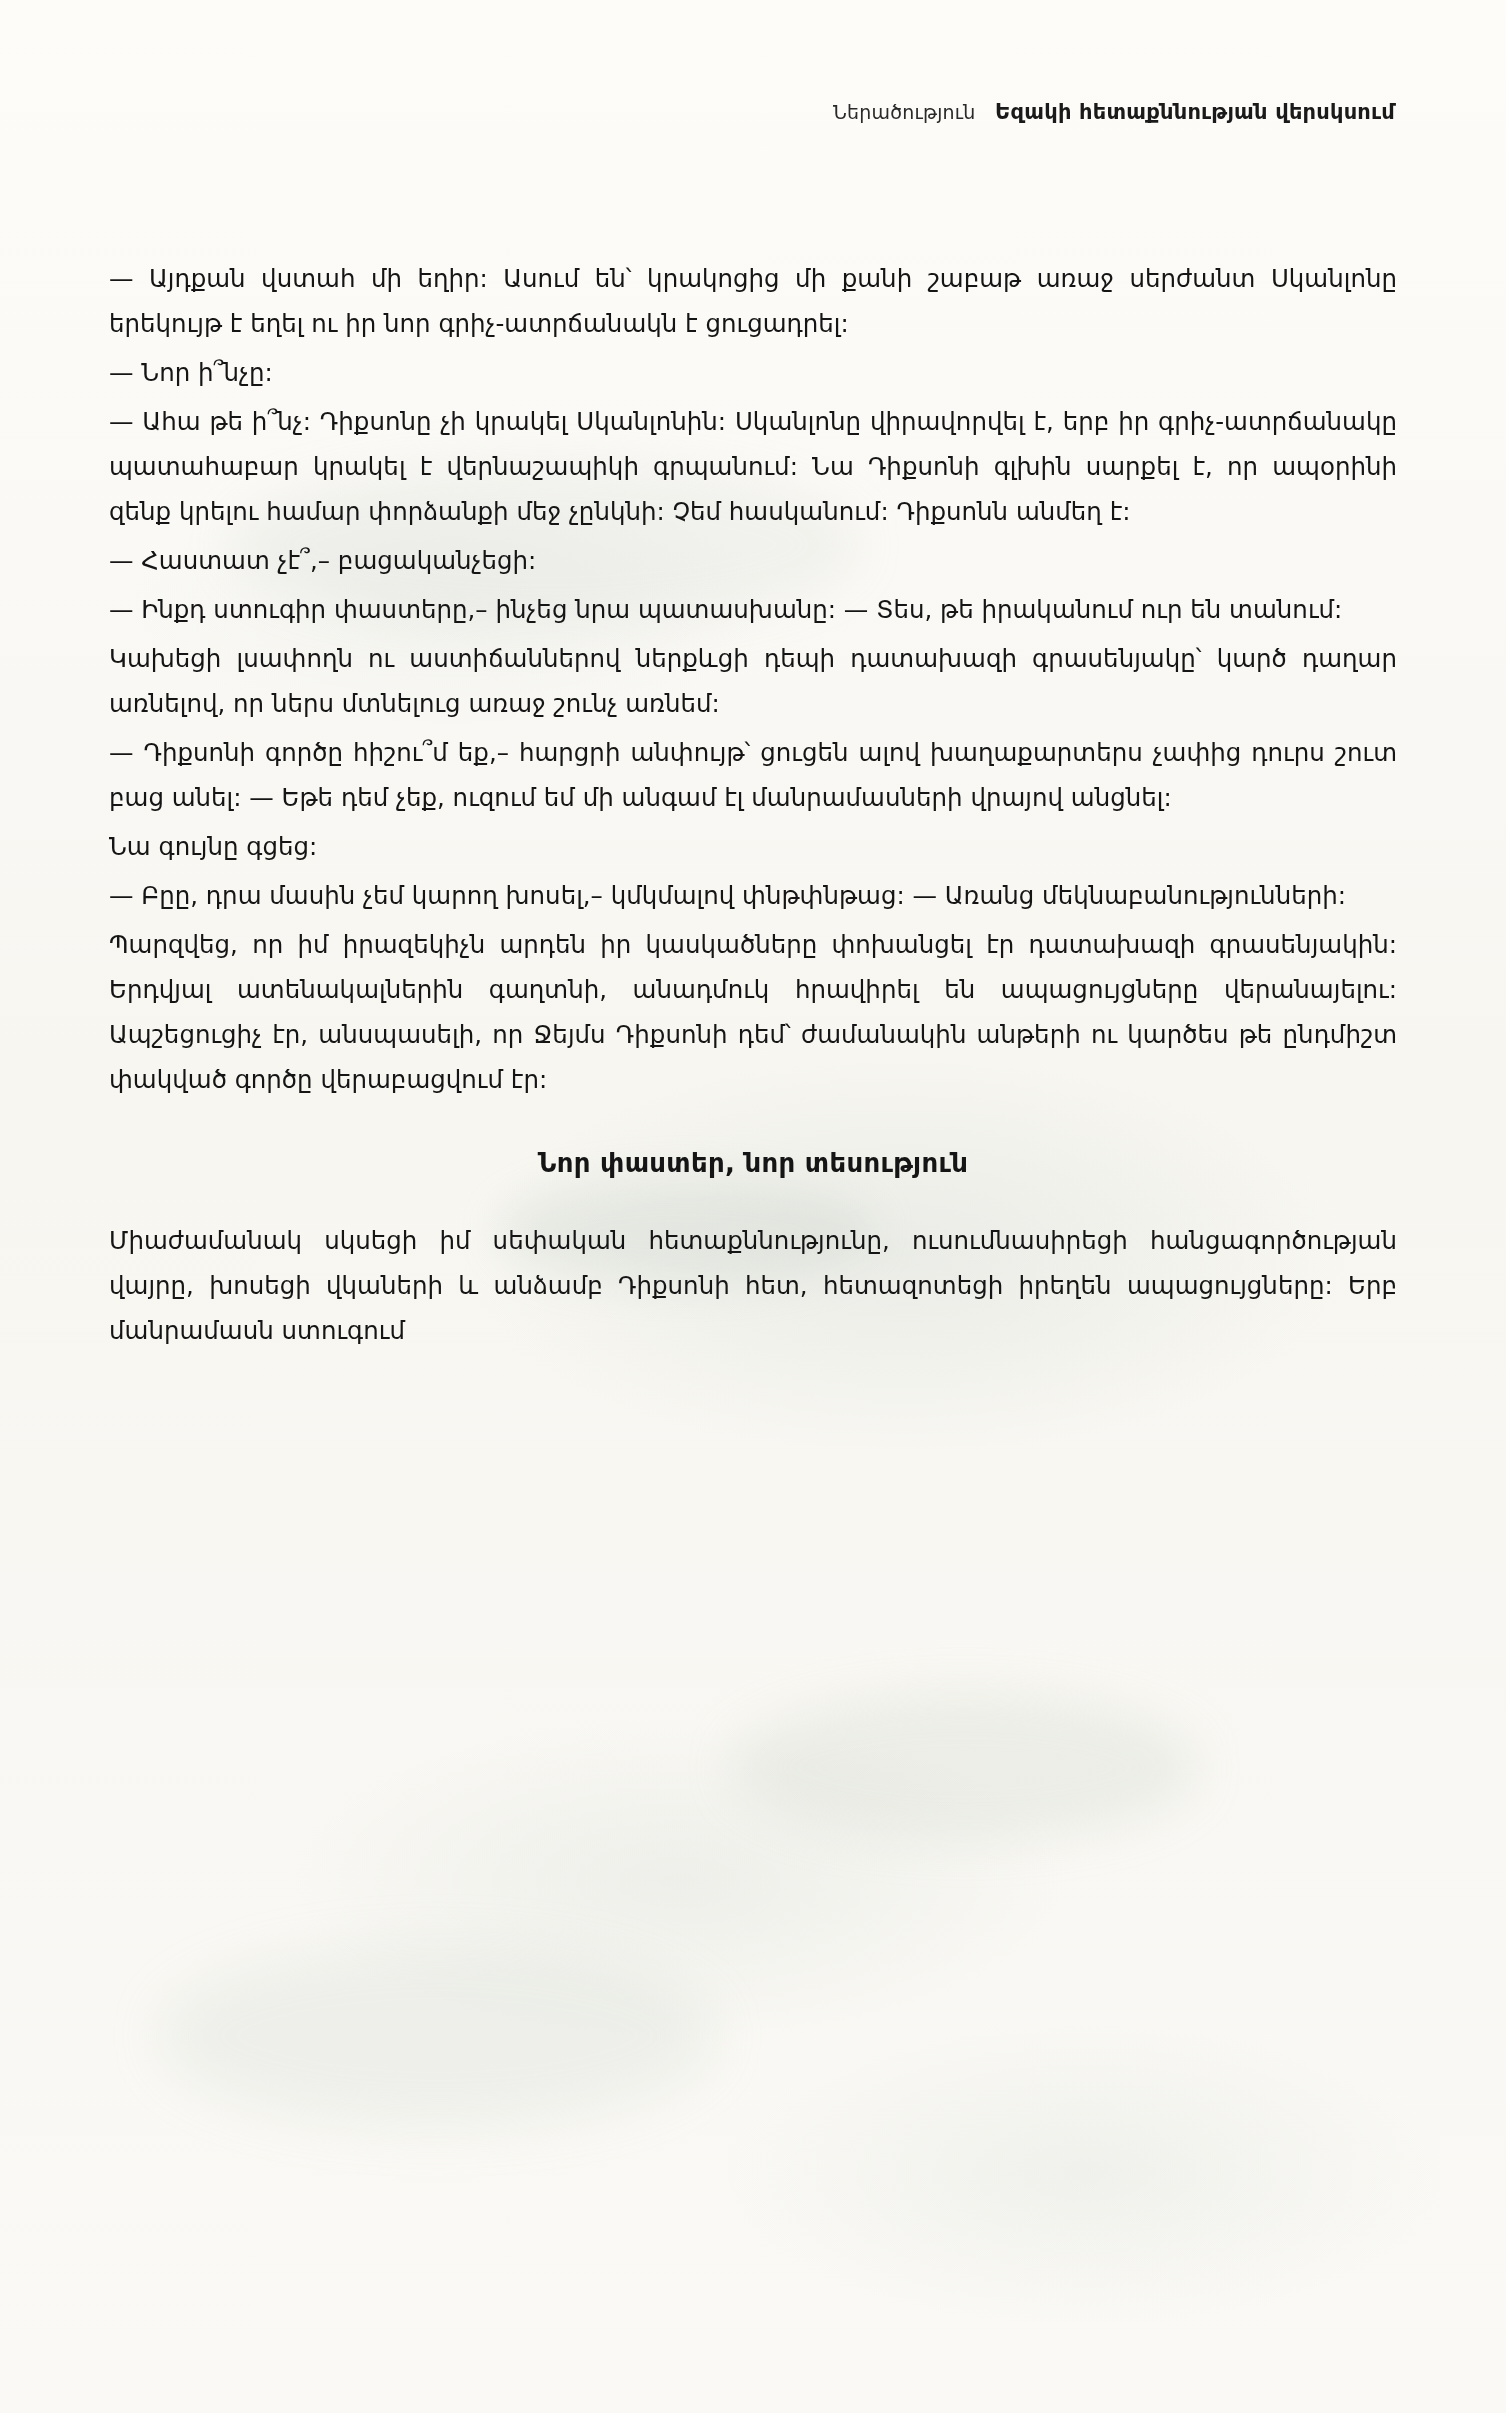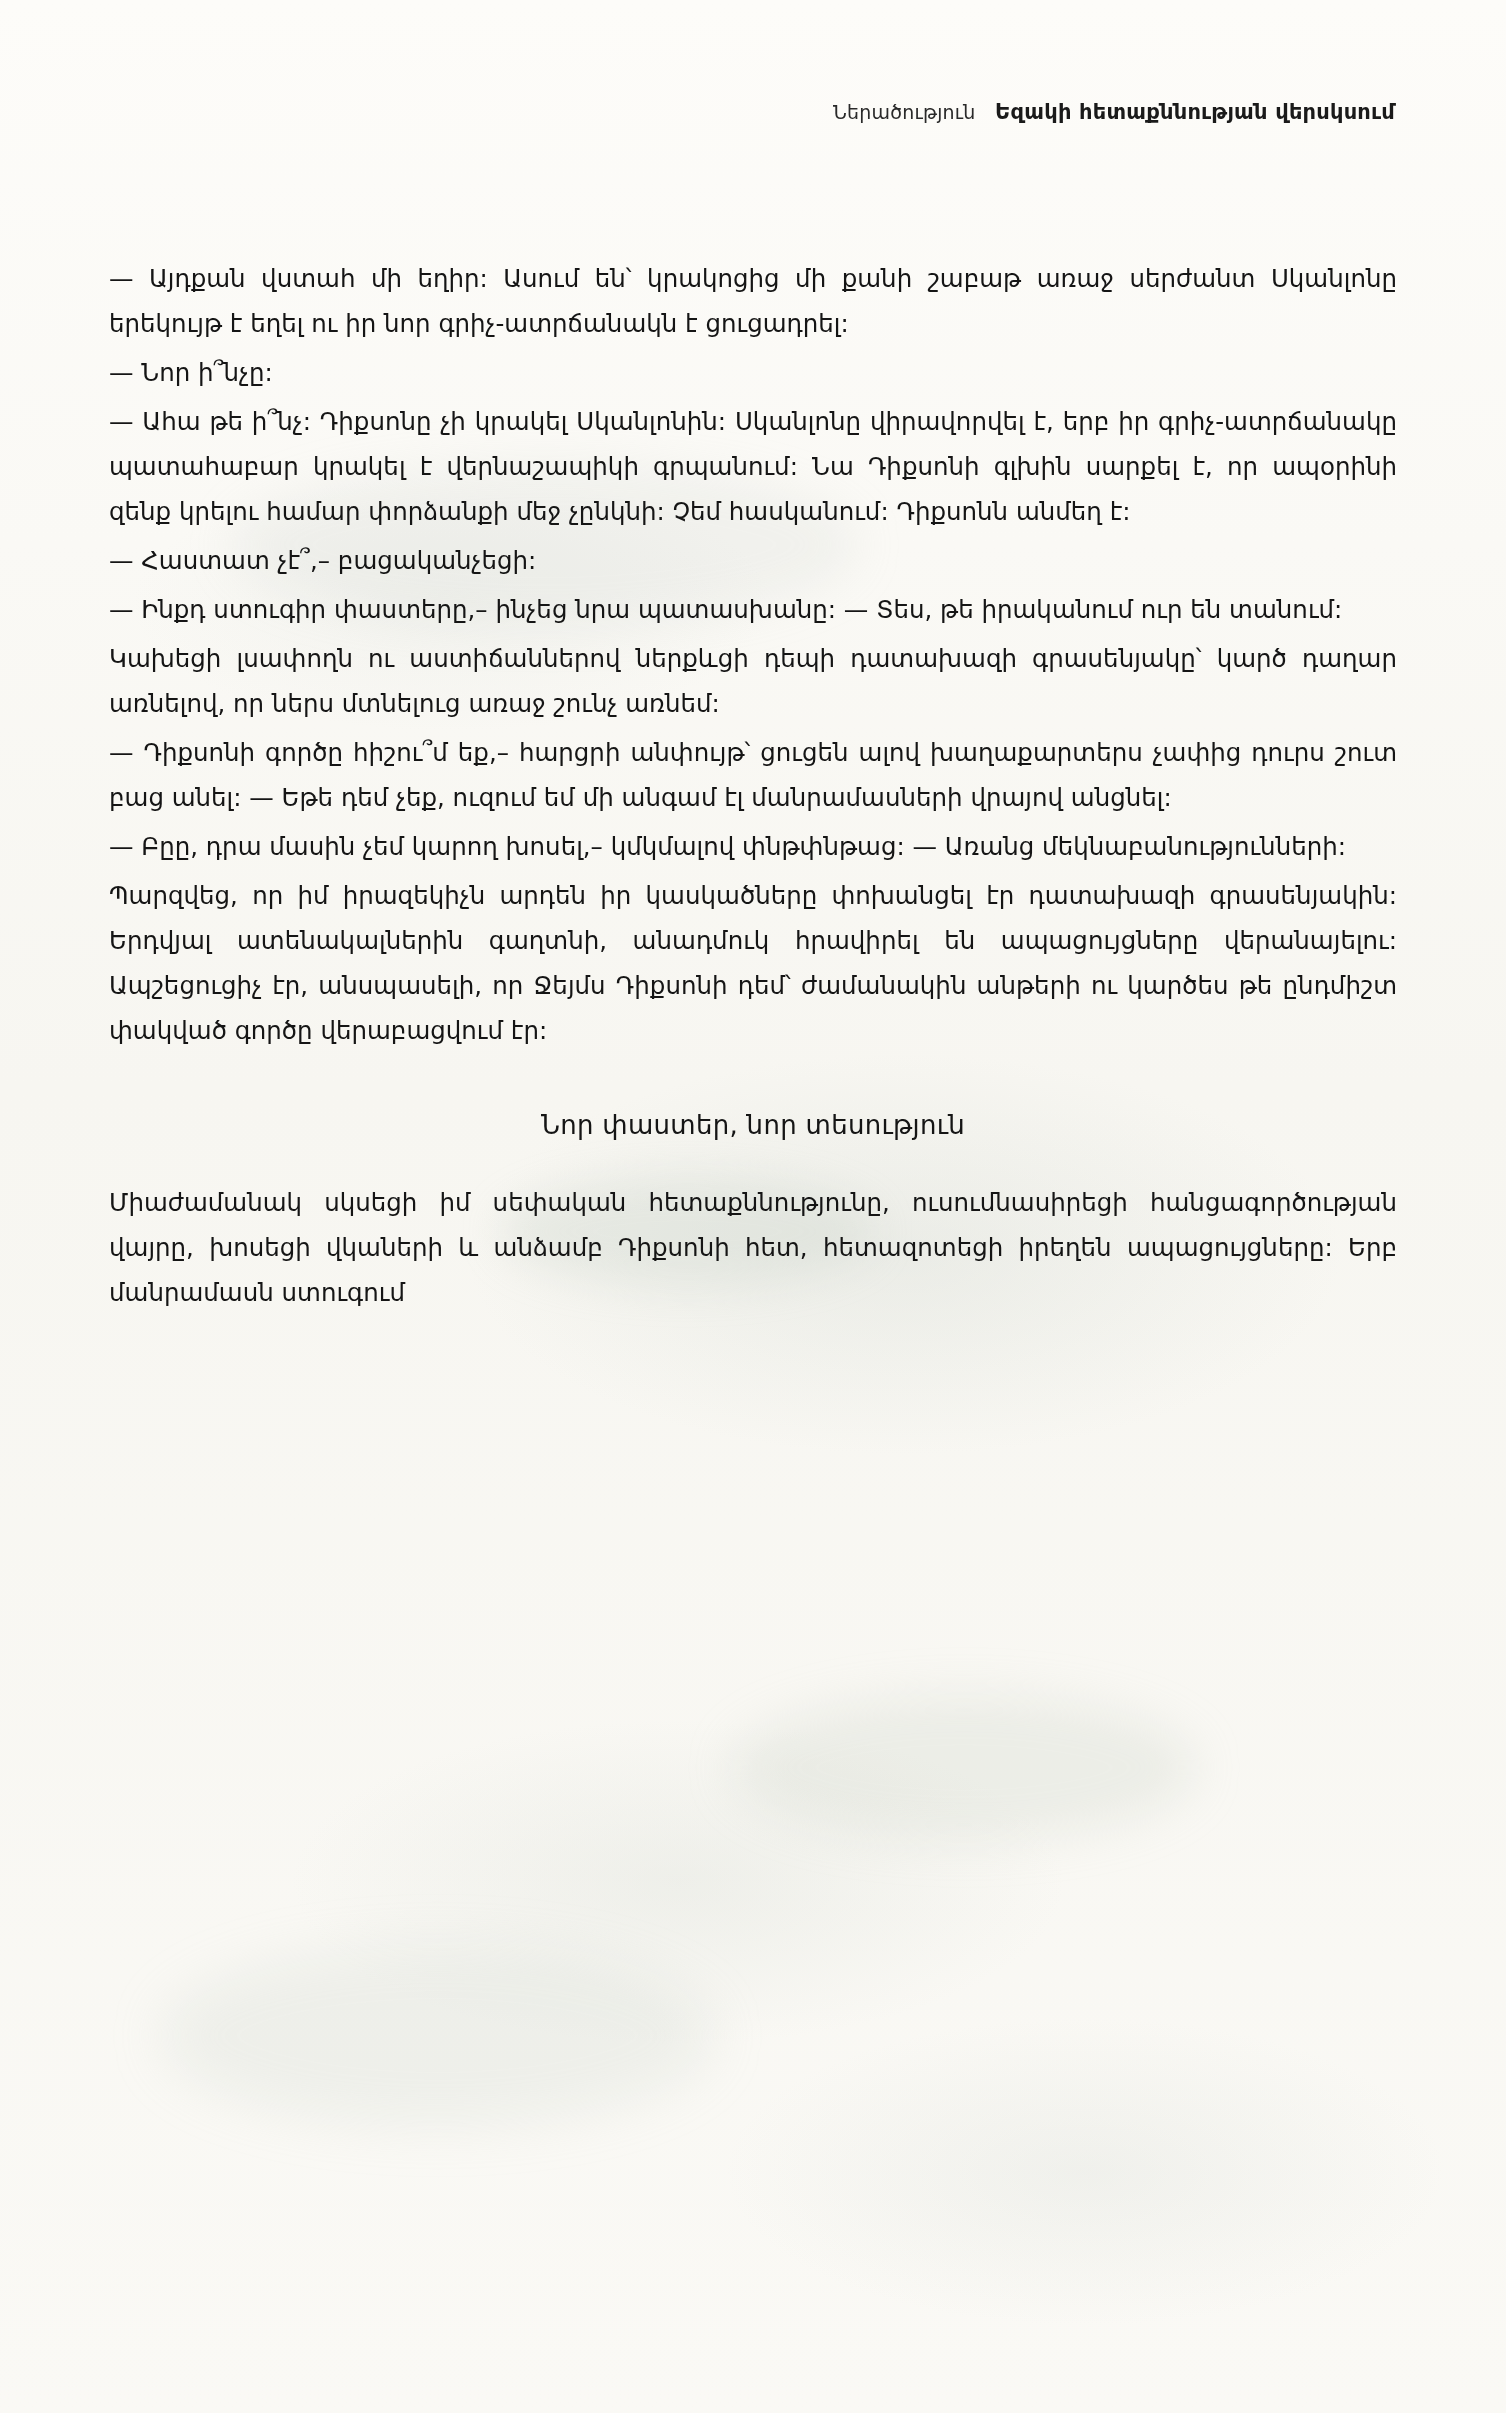--- a/index.html
+++ b/index.html
@@ -69,25 +69,25 @@
     color: #151515;
   }
   .body-text p {
     margin: 4px;
     text-indent: 0;
   }
   .para-indent {
     text-indent: 37px;
   }
   .section-title {
-    margin-top: 50px;
+    margin-top: 39px;
     margin-bottom: 32px;
     text-align: center;
     font-size: 26px;
-    font-weight: normal;
+    font-weight: bold;
     letter-spacing: 0.3px;
   }
   .spot {
     position: absolute;
     border-radius: 50%;
     pointer-events: none;
     z-index: 1;
   }
 </style>
 </head>
@@ -108,20 +108,21 @@
     </div>
 
     <div class="body-text">
       <p>— Այդքան վստահ մի եղիր: Ասում են՝ կրակոցից մի քանի շաբաթ առաջ սերժանտ Սկանլոնը երեկույթ է եղել ու իր նոր գրիչ-ատրճանակն է ցուցադրել:</p>
       <p>— Նոր ի՞նչը:</p>
       <p>— Ահա թե ի՞նչ: Դիքսոնը չի կրակել Սկանլոնին: Սկանլոնը վիրավորվել է, երբ իր գրիչ-ատրճանակը պատահաբար կրակել է վերնաշապիկի գրպանում: Նա Դիքսոնի գլխին սարքել է, որ ապօրինի զենք կրելու համար փորձանքի մեջ չընկնի: Չեմ հասկանում: Դիքսոնն անմեղ է:</p>
       <p>— Հաստատ չէ՞,– բացականչեցի:</p>
       <p class="para-indent">— Ինքդ ստուգիր փաստերը,– ինչեց նրա պատասխանը: — Տես, թե իրականում ուր են տանում:</p>
       <p class="para-indent">Կախեցի լսափողն ու աստիճաններով ներքևցի դեպի դատախազի գրասենյակը՝ կարծ դաղար առնելով, որ ներս մտնելուց առաջ շունչ առնեմ:</p>
       <p>— Դիքսոնի գործը հիշու՞մ եք,– հարցրի անփույթ՝ ցուցեն ալով խաղաքարտերս չափից դուրս շուտ բաց անել: — Եթե դեմ չեք, ուզում եմ մի անգամ էլ մանրամասների վրայով անցնել:</p>
+      <p class="para-indent">Նա գույնը գցեց:</p>
       <p>— Բըը, դրա մասին չեմ կարող խոսել,– կմկմալով փնթփնթաց: — Առանց մեկնաբանությունների:</p>
       <p class="para-indent">Պարզվեց, որ իմ իրազեկիչն արդեն իր կասկածները փոխանցել էր դատախազի գրասենյակին: Երդվյալ ատենակալներին գաղտնի, անադմուկ հրավիրել են ապացույցները վերանայելու: Ապշեցուցիչ էր, անսպասելի, որ Ջեյմս Դիքսոնի դեմ՝ ժամանակին անթերի ու կարծես թե ընդմիշտ փակված գործը վերաբացվում էր:</p>
 
       <div class="section-title">Նոր փաստեր, նոր տեսություն</div>
 
       <p>Միաժամանակ սկսեցի իմ սեփական հետաքննությունը, ուսումնասիրեցի հանցագործության վայրը, խոսեցի վկաների և անձամբ Դիքսոնի հետ, հետազոտեցի իրեղեն ապացույցները: Երբ մանրամասն ստուգում</p>
     </div>
 
   </div>
 </div>

